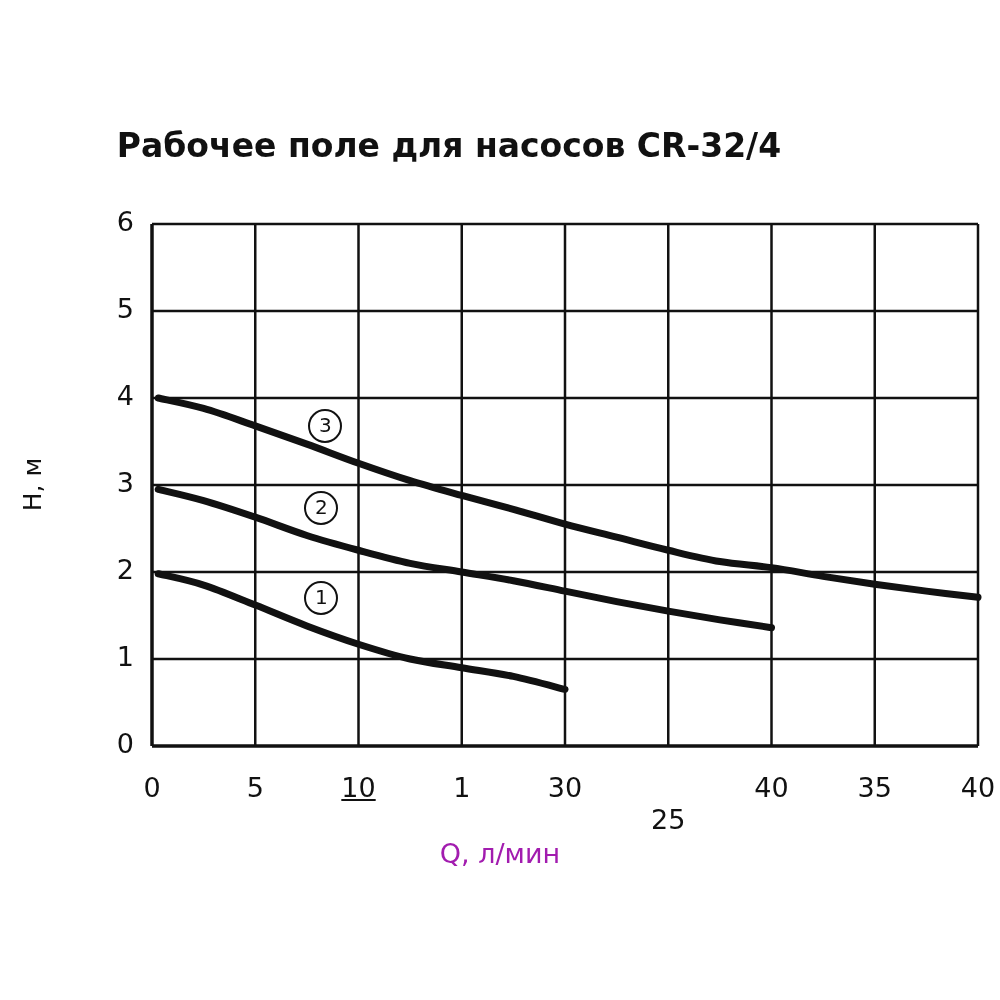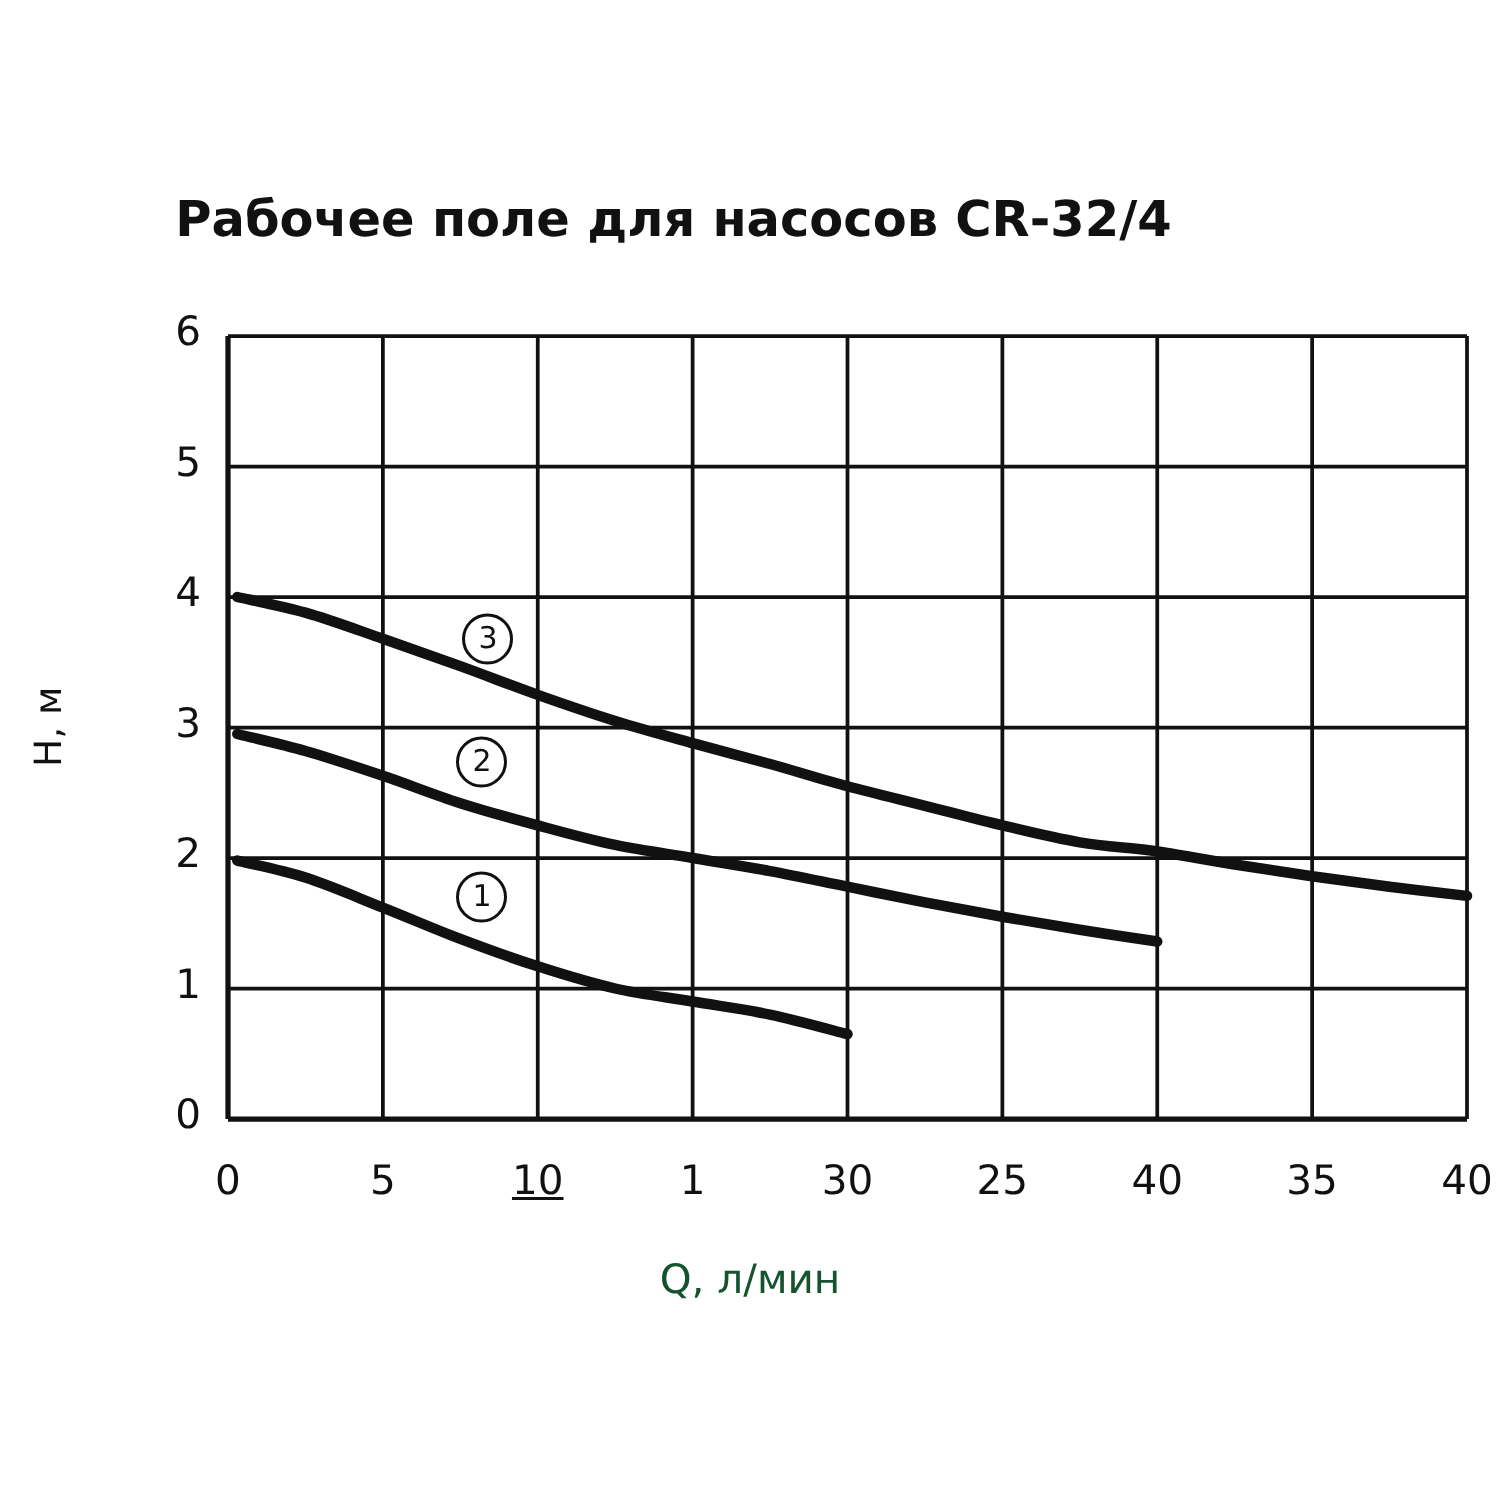--- a/index.html
+++ b/index.html
@@ -45,21 +45,21 @@
     transform: rotate(-90deg);
     transform-origin: center center;
   }
   .axis-label-x {
     position: absolute;
     left: 0;
     top: 838px;
     width: 1000px;
     text-align: center;
     font-size: 27px;
-    color: #14532d;
+    color: #a21caf;
   }
   .tick-y {
     position: absolute;
     width: 48px;
     text-align: right;
     font-size: 27px;
     color: #111111;
   }
   .tick-x {
     position: absolute;
@@ -102,21 +102,21 @@
       <div class="tick-y" style="left: 86px; top: 380px;">4</div>
       <div class="tick-y" style="left: 86px; top: 293px;">5</div>
       <div class="tick-y" style="left: 86px; top: 206px;">6</div>
     </div>
   <div id="ticks-x">
       <div class="tick-x" style="left: 122px; top: 772px;">0</div>
       <div class="tick-x" style="left: 225.25px; top: 772px;">5</div>
       <div class="tick-x" style="left: 328.5px; top: 772px; text-decoration: underline;">10</div>
       <div class="tick-x" style="left: 431.75px; top: 772px;">1</div>
       <div class="tick-x" style="left: 535px; top: 772px;">30</div>
-      <div class="tick-x" style="left: 638.25px; top: 772px;">25</div>
+      <div class="tick-x" style="left: 638.25px; top: 804px;">25</div>
       <div class="tick-x" style="left: 741.5px; top: 772px;">40</div>
       <div class="tick-x" style="left: 844.75px; top: 772px;">35</div>
       <div class="tick-x" style="left: 948px; top: 772px;">40</div>
     </div>
 
   <svg id="plot" width="1000" height="1000" style="position:absolute;left:0;top:0;">
     <g id="grid-group">
         <line x1="255.25" y1="224" x2="255.25" y2="746" stroke="#111111" stroke-width="2.5"></line>
         <line x1="358.5" y1="224" x2="358.5" y2="746" stroke="#111111" stroke-width="2.5"></line>
         <line x1="461.75" y1="224" x2="461.75" y2="746" stroke="#111111" stroke-width="2.5"></line>

